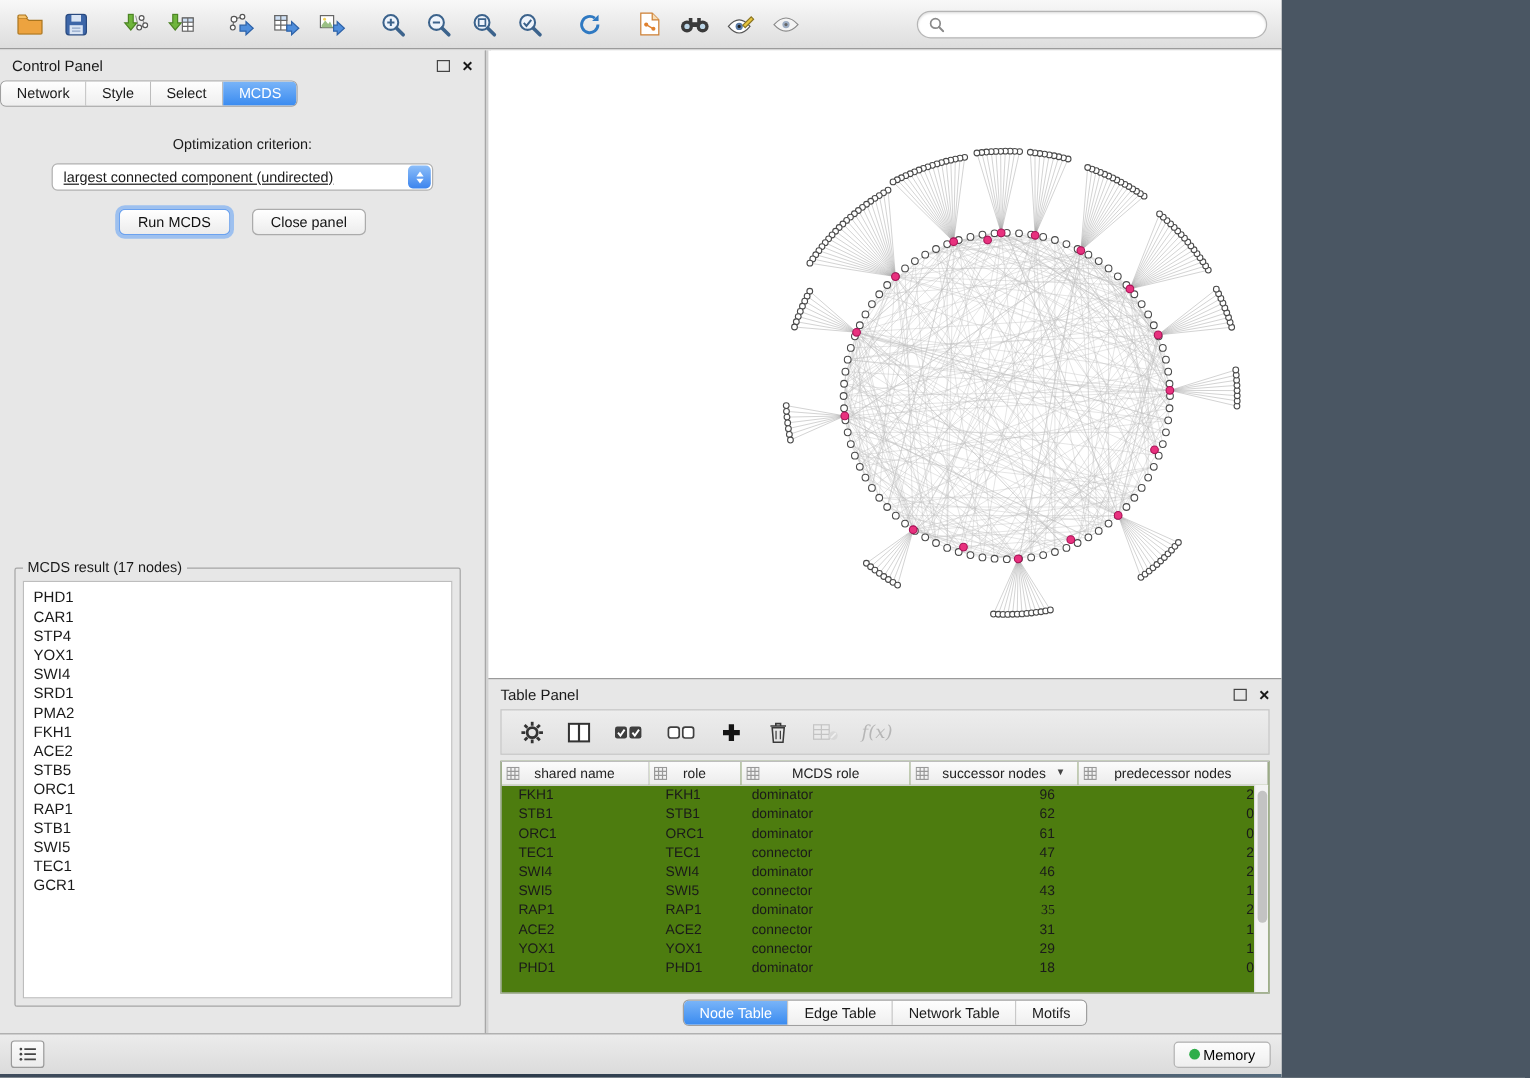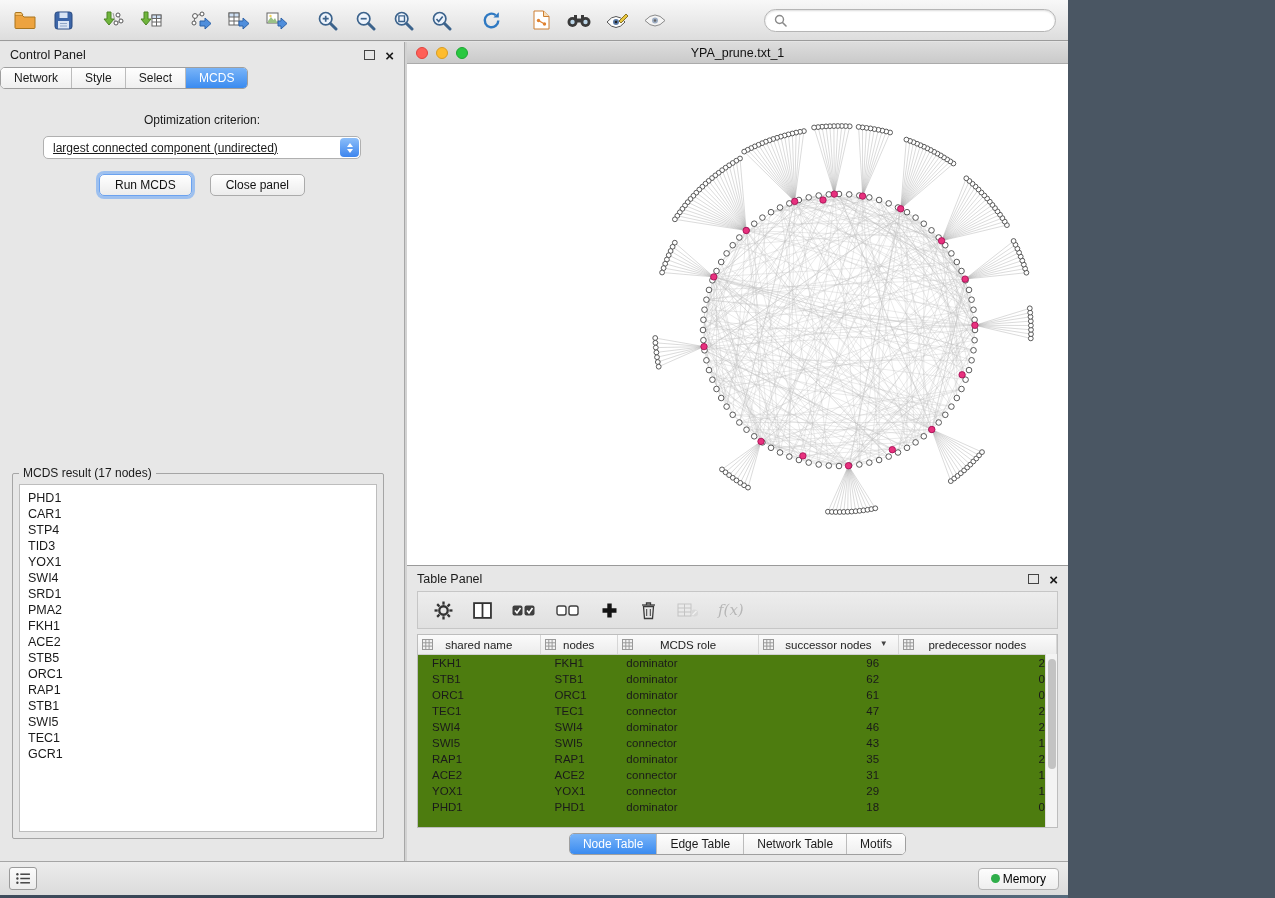--- a/index.html
+++ b/index.html
@@ -262,49 +262,40 @@
     <div class="btnrow">
       <button class="mac-btn focus">Run MCDS</button>
       <button class="mac-btn">Close panel</button>
     </div>
     <fieldset class="result">
       <legend>MCDS result (17 nodes)</legend>
       <div class="rlist" id="mcds-list">
           <div class="item">PHD1</div>
           <div class="item">CAR1</div>
           <div class="item">STP4</div>
-          <div class="item">TID3</div>
           <div class="item">YOX1</div>
           <div class="item">SWI4</div>
           <div class="item">SRD1</div>
           <div class="item">PMA2</div>
           <div class="item">FKH1</div>
           <div class="item">ACE2</div>
           <div class="item">STB5</div>
           <div class="item">ORC1</div>
           <div class="item">RAP1</div>
           <div class="item">STB1</div>
           <div class="item">SWI5</div>
           <div class="item">TEC1</div>
           <div class="item">GCR1</div>
         </div>
     </fieldset>
   </div>
 
   <div class="splitter-v"></div>
 
   <div class="network-window">
-    <div class="nw-title">
-      <span class="lights">
-        <i class="light-red"></i>
-        <i class="light-yellow"></i>
-        <i class="light-green"></i>
-      </span>
-      <span class="nw-title-text">YPA_prune.txt_1</span>
-    </div>
     <svg id="graph-svg" xmlns="http://www.w3.org/2000/svg" viewBox="0 0 868 501">
         <path d="M319.6,343.6L305.4,217.3M508.6,379.4L364.0,384.8M500.0,149.2L297.5,287.3M421.8,131.4L332.3,359.5M516.8,373.3L299.4,236.7M442.2,131.4L531.7,359.5M421.8,402.6L391.9,137.0M481.7,140.4L296.0,267.0M373.0,389.5L325.7,351.8M568.0,267.0L299.4,236.7M500.0,384.8L562.0,226.9M314.2,335.0L566.5,246.7M421.8,131.4L558.6,217.3M491.0,144.5L452.3,401.5M297.5,287.3L566.5,246.7M500.0,149.2L500.0,384.8M297.5,246.7L472.1,397.0M382.3,140.4L305.4,217.3M564.6,236.7L562.0,226.9M302.0,307.1L319.6,343.6M442.2,131.4L347.2,373.3M472.1,137.0L391.9,137.0M421.8,402.6L516.8,373.3M296.0,267.0L472.1,137.0M411.7,132.5L401.7,134.4M554.5,208.0L355.4,379.4M373.0,389.5L382.3,393.6M549.8,335.0L549.8,199.0M558.6,316.7L309.5,208.0M558.6,316.7L524.5,167.3M538.3,182.2L567.6,256.8M347.2,160.7L297.5,246.7M325.7,351.8L538.3,351.8M554.5,208.0L401.7,399.6M554.5,326.0L411.7,132.5M391.9,397.0L491.0,144.5M296.4,277.2L491.0,389.5M531.7,174.5L567.6,277.2M305.4,316.7L544.4,343.6M309.5,208.0L309.5,326.0M364.0,149.2L319.6,343.6M373.0,144.5L411.7,401.5M401.7,134.4L305.4,217.3M500.0,384.8L382.3,393.6M567.6,277.2L531.7,359.5M309.5,208.0L299.4,297.3M401.7,134.4L544.4,190.4M382.3,393.6L382.3,140.4M462.3,399.6L544.4,343.6M549.8,199.0L299.4,236.7M491.0,389.5L531.7,174.5M564.6,297.3L500.0,149.2M391.9,397.0L382.3,393.6M462.3,134.4L319.6,190.4M508.6,154.6L347.2,373.3M364.0,149.2L472.1,137.0M332.3,359.5L531.7,359.5M373.0,144.5L462.3,399.6M325.7,182.2L524.5,167.3M516.8,373.3L339.5,167.3M568.0,267.0L411.7,401.5M339.5,366.7L524.5,366.7M544.4,343.6L472.1,137.0M319.6,343.6L296.4,256.8M491.0,144.5L564.6,236.7M401.7,134.4L411.7,132.5M364.0,149.2L566.5,246.7M462.3,134.4L567.6,277.2M309.5,326.0L567.6,277.2M508.6,154.6L500.0,149.2M305.4,316.7L401.7,134.4M325.7,182.2L309.5,208.0M314.2,199.0L373.0,389.5M325.7,182.2L364.0,149.2M538.3,351.8L373.0,144.5M296.4,256.8L325.7,351.8M299.4,297.3L314.2,335.0M452.3,132.5L373.0,144.5M391.9,137.0L382.3,140.4M364.0,384.8L462.3,134.4M500.0,149.2L382.3,393.6M382.3,140.4L531.7,174.5M382.3,140.4L564.6,236.7M309.5,326.0L472.1,137.0M297.5,246.7L339.5,167.3M391.9,397.0L544.4,343.6M481.7,393.6L309.5,208.0M516.8,160.7L516.8,373.3M297.5,287.3L500.0,384.8M538.3,351.8L305.4,217.3M516.8,160.7L325.7,351.8M472.1,397.0L472.1,137.0M332.3,174.5L299.4,297.3M566.5,287.3L296.4,256.8M516.8,373.3L500.0,384.8M421.8,402.6L562.0,226.9M558.6,217.3L500.0,149.2M296.0,267.0L364.0,384.8M432.0,403.0L567.6,277.2M481.7,393.6L339.5,366.7M500.0,384.8L508.6,379.4M319.6,343.6L355.4,154.6M305.4,217.3L524.5,366.7M373.0,389.5L355.4,154.6M554.5,326.0L332.3,359.5M373.0,144.5L500.0,384.8M516.8,160.7L347.2,160.7M567.6,256.8L549.8,199.0M347.2,373.3L411.7,401.5M562.0,307.1L524.5,366.7M299.4,236.7L391.9,397.0M516.8,160.7L421.8,131.4M524.5,167.3L562.0,226.9M401.7,134.4L305.4,217.3M305.4,316.7L401.7,399.6M462.3,399.6L452.3,401.5M481.7,140.4L355.4,379.4M296.4,277.2L305.4,217.3M299.4,236.7L302.0,226.9M314.2,199.0L373.0,144.5M391.9,137.0L516.8,160.7M296.0,267.0L421.8,131.4M297.5,287.3L302.0,307.1M347.2,373.3L309.5,208.0M524.5,167.3L568.0,267.0M516.8,160.7L558.6,316.7M558.6,217.3L524.5,366.7M309.5,208.0L296.0,267.0M544.4,190.4L491.0,389.5M562.0,226.9L339.5,167.3M452.3,132.5L391.9,397.0M305.4,316.7L549.8,199.0M564.6,297.3L432.0,403.0M355.4,379.4L462.3,399.6M302.0,307.1L472.1,397.0M297.5,287.3L500.0,149.2M554.5,208.0L544.4,190.4M558.6,217.3L421.8,131.4M305.4,316.7L566.5,287.3M567.6,256.8L325.7,182.2M364.0,149.2L411.7,132.5M491.0,389.5L299.4,297.3M472.1,137.0L558.6,316.7M558.6,316.7L421.8,131.4M296.4,277.2L516.8,373.3M554.5,326.0L373.0,389.5M305.4,316.7L481.7,393.6M382.3,140.4L296.4,256.8M432.0,403.0L302.0,307.1M373.0,389.5L302.0,307.1M299.4,297.3L564.6,297.3M566.5,287.3L442.2,402.6M391.9,137.0L339.5,366.7M364.0,384.8L516.8,373.3M332.3,174.5L524.5,366.7M382.3,140.4L524.5,366.7M319.6,190.4L364.0,149.2M297.5,287.3L500.0,384.8M325.7,351.8L516.8,373.3M382.3,393.6L516.8,160.7M401.7,134.4L562.0,307.1M297.5,246.7L411.7,132.5M332.3,359.5L442.2,402.6M421.8,402.6L401.7,399.6M491.0,144.5L508.6,379.4M538.3,351.8L299.4,297.3M299.4,236.7L554.5,208.0M296.4,256.8L538.3,351.8M339.2,167.5L364.0,384.8M339.2,167.5L314.2,199.0M339.2,167.5L305.4,217.3M339.2,167.5L325.7,351.8M339.2,167.5L401.7,399.6M339.2,167.5L296.4,277.2M339.2,167.5L564.6,236.7M339.2,167.5L500.0,149.2M339.2,167.5L544.4,190.4M339.2,167.5L531.7,174.5M339.2,167.5L339.5,167.3M339.2,167.5L491.0,389.5M339.2,167.5L500.0,384.8M339.2,167.5L373.0,389.5M387.7,138.4L549.8,199.0M387.7,138.4L566.5,246.7M387.7,138.4L421.8,131.4M387.7,138.4L382.3,393.6M387.7,138.4L421.8,131.4M387.7,138.4L508.6,379.4M387.7,138.4L332.3,359.5M387.7,138.4L544.4,343.6M387.7,138.4L531.7,359.5M387.7,138.4L364.0,149.2M387.7,138.4L544.4,190.4M387.7,138.4L332.3,359.5M387.7,138.4L442.2,131.4M387.7,138.4L297.5,246.7M427.3,131.1L411.7,132.5M427.3,131.1L432.0,131.0M427.3,131.1L401.7,399.6M427.3,131.1L296.4,277.2M427.3,131.1L296.4,256.8M427.3,131.1L314.2,335.0M427.3,131.1L538.3,182.2M427.3,131.1L452.3,401.5M427.3,131.1L373.0,389.5M427.3,131.1L549.8,335.0M427.3,131.1L538.3,182.2M427.3,131.1L562.0,226.9M427.3,131.1L566.5,246.7M427.3,131.1L364.0,149.2M455.6,133.1L442.2,131.4M455.6,133.1L452.3,132.5M455.6,133.1L567.6,277.2M455.6,133.1L309.5,326.0M455.6,133.1L500.0,384.8M455.6,133.1L364.0,149.2M455.6,133.1L347.2,373.3M455.6,133.1L566.5,246.7M455.6,133.1L411.7,401.5M455.6,133.1L472.1,397.0M455.6,133.1L339.5,167.3M455.6,133.1L472.1,137.0M455.6,133.1L452.3,401.5M455.6,133.1L296.0,267.0M493.7,145.8L524.5,167.3M493.7,145.8L554.5,208.0M493.7,145.8L442.2,402.6M493.7,145.8L309.5,208.0M493.7,145.8L524.5,366.7M493.7,145.8L462.3,399.6M493.7,145.8L296.4,256.8M493.7,145.8L558.6,316.7M493.7,145.8L500.0,149.2M493.7,145.8L516.8,160.7M493.7,145.8L302.0,307.1M493.7,145.8L364.0,384.8M493.7,145.8L472.1,137.0M493.7,145.8L442.2,402.6M534.6,177.8L442.2,131.4M534.6,177.8L524.5,167.3M534.6,177.8L355.4,379.4M534.6,177.8L319.6,343.6M534.6,177.8L302.0,307.1M534.6,177.8L472.1,137.0M534.6,177.8L549.8,335.0M534.6,177.8L296.4,277.2M534.6,177.8L421.8,402.6M534.6,177.8L562.0,226.9M534.6,177.8L562.0,307.1M534.6,177.8L309.5,326.0M534.6,177.8L411.7,132.5M534.6,177.8L564.6,236.7M558.1,216.1L373.0,144.5M558.1,216.1L391.9,397.0M558.1,216.1L432.0,403.0M558.1,216.1L432.0,131.0M558.1,216.1L516.8,373.3M558.1,216.1L302.0,226.9M558.1,216.1L491.0,144.5M558.1,216.1L339.5,366.7M558.1,216.1L296.0,267.0M558.1,216.1L491.0,144.5M558.1,216.1L508.6,379.4M558.1,216.1L549.8,199.0M558.1,216.1L524.5,167.3M558.1,216.1L567.6,277.2M567.9,262.3L472.1,137.0M567.9,262.3L299.4,236.7M567.9,262.3L296.0,267.0M567.9,262.3L332.3,359.5M567.9,262.3L297.5,246.7M567.9,262.3L364.0,384.8M567.9,262.3L508.6,154.6M567.9,262.3L566.5,287.3M567.9,262.3L491.0,389.5M567.9,262.3L355.4,154.6M567.9,262.3L472.1,137.0M567.9,262.3L296.4,277.2M567.9,262.3L442.2,402.6M567.9,262.3L305.4,217.3M524.8,366.5L297.5,246.7M524.8,366.5L432.0,131.0M524.8,366.5L296.4,256.8M524.8,366.5L566.5,246.7M524.8,366.5L516.8,373.3M524.8,366.5L347.2,160.7M524.8,366.5L314.2,199.0M524.8,366.5L432.0,131.0M524.8,366.5L296.0,267.0M524.8,366.5L564.6,236.7M524.8,366.5L355.4,379.4M524.8,366.5L558.6,217.3M524.8,366.5L538.3,351.8M524.8,366.5L442.2,402.6M441.5,402.7L355.4,379.4M441.5,402.7L481.7,393.6M441.5,402.7L562.0,226.9M441.5,402.7L314.2,335.0M441.5,402.7L302.0,307.1M441.5,402.7L297.5,246.7M441.5,402.7L296.4,277.2M441.5,402.7L299.4,236.7M441.5,402.7L305.4,217.3M441.5,402.7L309.5,326.0M441.5,402.7L567.6,256.8M441.5,402.7L391.9,397.0M441.5,402.7L568.0,267.0M441.5,402.7L382.3,393.6M354.0,378.4L491.0,144.5M354.0,378.4L347.2,160.7M354.0,378.4L401.7,399.6M354.0,378.4L554.5,326.0M354.0,378.4L411.7,132.5M354.0,378.4L325.7,351.8M354.0,378.4L538.3,351.8M354.0,378.4L302.0,226.9M354.0,378.4L564.6,236.7M354.0,378.4L305.4,316.7M354.0,378.4L296.4,256.8M354.0,378.4L305.4,217.3M354.0,378.4L299.4,236.7M354.0,378.4L432.0,403.0M297.0,283.6L531.7,174.5M297.0,283.6L401.7,399.6M297.0,283.6L314.2,335.0M297.0,283.6L558.6,316.7M297.0,283.6L491.0,389.5M297.0,283.6L297.5,246.7M297.0,283.6L568.0,267.0M297.0,283.6L544.4,343.6M297.0,283.6L558.6,217.3M297.0,283.6L296.4,277.2M297.0,283.6L297.5,246.7M297.0,283.6L373.0,389.5M297.0,283.6L302.0,307.1M297.0,283.6L325.7,351.8M306.8,213.9L508.6,379.4M306.8,213.9L355.4,379.4M306.8,213.9L566.5,287.3M306.8,213.9L566.5,287.3M306.8,213.9L564.6,297.3M306.8,213.9L481.7,393.6M306.8,213.9L562.0,307.1M306.8,213.9L481.7,393.6M306.8,213.9L508.6,154.6M306.8,213.9L549.8,199.0M306.8,213.9L567.6,277.2M306.8,213.9L566.5,246.7M306.8,213.9L296.4,256.8M306.8,213.9L524.5,366.7" stroke="#bdbdbd" stroke-width="0.55" fill="none" opacity="0.6"></path>
         <path d="M339.2,167.5L333.0,95.5M339.2,167.5L329.3,97.7M339.2,167.5L325.7,100.0M339.2,167.5L322.1,102.3M339.2,167.5L318.6,104.7M339.2,167.5L315.1,107.2M339.2,167.5L311.7,109.8M339.2,167.5L308.3,112.4M339.2,167.5L305.0,115.1M339.2,167.5L301.7,117.9M339.2,167.5L298.5,120.7M339.2,167.5L295.4,123.7M339.2,167.5L292.3,126.6M339.2,167.5L289.3,129.7M339.2,167.5L286.4,132.8M339.2,167.5L283.5,136.0M339.2,167.5L280.7,139.2M339.2,167.5L278.0,142.5M339.2,167.5L275.4,145.9M339.2,167.5L272.8,149.3M339.2,167.5L270.3,152.8M339.2,167.5L267.9,156.3M387.7,138.4L396.9,68.1M387.7,138.4L393.0,68.8M387.7,138.4L389.1,69.6M387.7,138.4L385.3,70.5M387.7,138.4L381.4,71.4M387.7,138.4L377.6,72.5M387.7,138.4L373.8,73.6M387.7,138.4L370.0,74.8M387.7,138.4L366.2,76.0M387.7,138.4L362.5,77.3M387.7,138.4L358.8,78.7M387.7,138.4L355.1,80.2M387.7,138.4L351.5,81.8M387.7,138.4L347.8,83.4M387.7,138.4L344.2,85.1M387.7,138.4L340.7,86.8M387.7,138.4L337.2,88.6M427.3,131.1L442.7,63.3M427.3,131.1L438.7,63.1M427.3,131.1L434.8,63.0M427.3,131.1L430.8,63.0M427.3,131.1L426.9,63.1M427.3,131.1L422.9,63.2M427.3,131.1L419.0,63.4M427.3,131.1L415.0,63.7M427.3,131.1L411.1,64.1M427.3,131.1L407.1,64.5M455.6,133.1L483.1,69.5M455.6,133.1L479.2,68.5M455.6,133.1L475.3,67.6M455.6,133.1L471.4,66.8M455.6,133.1L467.4,66.1M455.6,133.1L463.5,65.4M455.6,133.1L459.5,64.9M455.6,133.1L455.5,64.4M455.6,133.1L451.6,63.9M493.7,145.8L546.4,100.5M493.7,145.8L543.3,98.4M493.7,145.8L540.1,96.4M493.7,145.8L536.9,94.4M493.7,145.8L533.7,92.4M493.7,145.8L530.4,90.6M493.7,145.8L527.1,88.8M493.7,145.8L523.7,87.0M493.7,145.8L520.3,85.3M493.7,145.8L516.9,83.7M493.7,145.8L513.5,82.2M493.7,145.8L510.0,80.7M493.7,145.8L506.5,79.2M493.7,145.8L503.0,77.9M493.7,145.8L499.4,76.6M534.6,177.8L599.9,162.1M534.6,177.8L597.7,158.6M534.6,177.8L595.4,155.1M534.6,177.8L593.0,151.7M534.6,177.8L590.5,148.4M534.6,177.8L588.0,145.1M534.6,177.8L585.4,141.9M534.6,177.8L582.8,138.7M534.6,177.8L580.1,135.5M534.6,177.8L577.3,132.5M534.6,177.8L574.4,129.5M534.6,177.8L571.5,126.5M534.6,177.8L568.5,123.6M534.6,177.8L565.5,120.8M534.6,177.8L562.4,118.0M534.6,177.8L559.3,115.3M558.1,216.1L619.4,209.7M558.1,216.1L618.1,205.6M558.1,216.1L616.8,201.6M558.1,216.1L615.3,197.6M558.1,216.1L613.7,193.6M558.1,216.1L612.1,189.6M558.1,216.1L610.4,185.7M558.1,216.1L608.5,181.8M558.1,216.1L606.6,178.0M567.9,262.3L623.8,275.4M567.9,262.3L624.0,271.1M567.9,262.3L624.0,266.8M567.9,262.3L623.9,262.5M567.9,262.3L623.8,258.1M567.9,262.3L623.5,253.8M567.9,262.3L623.2,249.6M567.9,262.3L622.8,245.3M524.8,366.5L543.8,418.1M524.8,366.5L547.2,415.5M524.8,366.5L550.6,412.9M524.8,366.5L553.8,410.2M524.8,366.5L557.1,407.4M524.8,366.5L560.2,404.5M524.8,366.5L563.3,401.6M524.8,366.5L566.3,398.5M524.8,366.5L569.3,395.5M524.8,366.5L572.1,392.3M524.8,366.5L575.0,389.1M441.5,402.7L420.9,448.7M441.5,402.7L424.9,448.9M441.5,402.7L428.8,449.0M441.5,402.7L432.8,449.0M441.5,402.7L436.8,448.9M441.5,402.7L440.7,448.8M441.5,402.7L444.7,448.6M441.5,402.7L448.7,448.2M441.5,402.7L452.6,447.8M441.5,402.7L456.5,447.3M441.5,402.7L460.5,446.8M441.5,402.7L464.4,446.1M441.5,402.7L468.3,445.3M354.0,378.4L315.0,406.4M354.0,378.4L318.5,409.3M354.0,378.4L322.1,412.1M354.0,378.4L325.8,414.8M354.0,378.4L329.5,417.4M354.0,378.4L333.3,419.9M354.0,378.4L337.1,422.3M354.0,378.4L341.0,424.6M297.0,283.6L248.2,275.0M297.0,283.6L248.4,279.8M297.0,283.6L248.8,284.6M297.0,283.6L249.4,289.4M297.0,283.6L250.0,294.2M297.0,283.6L250.8,299.0M297.0,283.6L251.7,303.7M306.8,213.9L267.8,179.7M306.8,213.9L265.6,183.8M306.8,213.9L263.6,188.0M306.8,213.9L261.7,192.2M306.8,213.9L259.9,196.5M306.8,213.9L258.2,200.8M306.8,213.9L256.6,205.1M306.8,213.9L255.1,209.5" stroke="#a0a0a0" stroke-width="0.55" fill="none" opacity="0.7"></path>
         <circle cx="568.0" cy="267.0" r="2.8" fill="#ffffff" stroke="#4a4a4a" stroke-width="0.9"></circle>
         <circle cx="567.6" cy="256.8" r="2.8" fill="#ffffff" stroke="#4a4a4a" stroke-width="0.9"></circle>
         <circle cx="566.5" cy="246.7" r="2.8" fill="#ffffff" stroke="#4a4a4a" stroke-width="0.9"></circle>
         <circle cx="564.6" cy="236.7" r="2.8" fill="#ffffff" stroke="#4a4a4a" stroke-width="0.9"></circle>
         <circle cx="562.0" cy="226.9" r="2.8" fill="#ffffff" stroke="#4a4a4a" stroke-width="0.9"></circle>
         <circle cx="558.6" cy="217.3" r="2.8" fill="#ffffff" stroke="#4a4a4a" stroke-width="0.9"></circle>
         <circle cx="554.5" cy="208.0" r="2.8" fill="#ffffff" stroke="#4a4a4a" stroke-width="0.9"></circle>
@@ -643,21 +634,21 @@
             <span>shared name</span>
           </div>
           <div class="hcell" style="width: 82px;">
             <span class="hicon"><svg width="11" height="11" viewBox="0 0 11 11">
                 <rect x="0.5" y="0.5" width="10" height="10" fill="#f2f2f2" stroke="#999"></rect>
                 <line x1="0.5" y1="3.8" x2="10.5" y2="3.8" stroke="#999"></line>
                 <line x1="0.5" y1="7.1" x2="10.5" y2="7.1" stroke="#999"></line>
                 <line x1="3.8" y1="0.5" x2="3.8" y2="10.5" stroke="#999"></line>
                 <line x1="7.1" y1="0.5" x2="7.1" y2="10.5" stroke="#999"></line>
               </svg></span>
-            <span>nodes</span>
+            <span>role</span>
           </div>
           <div class="hcell" style="width: 150px;">
             <span class="hicon"><svg width="11" height="11" viewBox="0 0 11 11">
                 <rect x="0.5" y="0.5" width="10" height="10" fill="#f2f2f2" stroke="#999"></rect>
                 <line x1="0.5" y1="3.8" x2="10.5" y2="3.8" stroke="#999"></line>
                 <line x1="0.5" y1="7.1" x2="10.5" y2="7.1" stroke="#999"></line>
                 <line x1="3.8" y1="0.5" x2="3.8" y2="10.5" stroke="#999"></line>
                 <line x1="7.1" y1="0.5" x2="7.1" y2="10.5" stroke="#999"></line>
               </svg></span>
             <span>MCDS role</span>
@@ -725,21 +716,21 @@
             <div class="tcell" style="width: 130px; text-align: left; padding-left: 14px; padding-right: 4px;">SWI5</div>
             <div class="tcell" style="width: 82px; text-align: left; padding-left: 14px; padding-right: 4px;">SWI5</div>
             <div class="tcell" style="width: 150px; text-align: left; padding-left: 8px; padding-right: 4px;">connector</div>
             <div class="tcell" style="width: 148px; text-align: right; padding-left: 4px; padding-right: 20px;">43</div>
             <div class="tcell" style="width: 168px; text-align: right; padding-left: 4px; padding-right: 12px;">1</div>
           </div>
           <div class="trow">
             <div class="tcell" style="width: 130px; text-align: left; padding-left: 14px; padding-right: 4px;">RAP1</div>
             <div class="tcell" style="width: 82px; text-align: left; padding-left: 14px; padding-right: 4px;">RAP1</div>
             <div class="tcell" style="width: 150px; text-align: left; padding-left: 8px; padding-right: 4px;">dominator</div>
-            <div class="tcell" style="width: 148px; text-align: right; padding-left: 4px; padding-right: 20px;">35</div>
+            <div class="tcell" style="width: 148px; text-align: right; padding-left: 4px; padding-right: 20px; font-family: Liberation Serif, serif;">35</div>
             <div class="tcell" style="width: 168px; text-align: right; padding-left: 4px; padding-right: 12px;">2</div>
           </div>
           <div class="trow">
             <div class="tcell" style="width: 130px; text-align: left; padding-left: 14px; padding-right: 4px;">ACE2</div>
             <div class="tcell" style="width: 82px; text-align: left; padding-left: 14px; padding-right: 4px;">ACE2</div>
             <div class="tcell" style="width: 150px; text-align: left; padding-left: 8px; padding-right: 4px;">connector</div>
             <div class="tcell" style="width: 148px; text-align: right; padding-left: 4px; padding-right: 20px;">31</div>
             <div class="tcell" style="width: 168px; text-align: right; padding-left: 4px; padding-right: 12px;">1</div>
           </div>
           <div class="trow">

